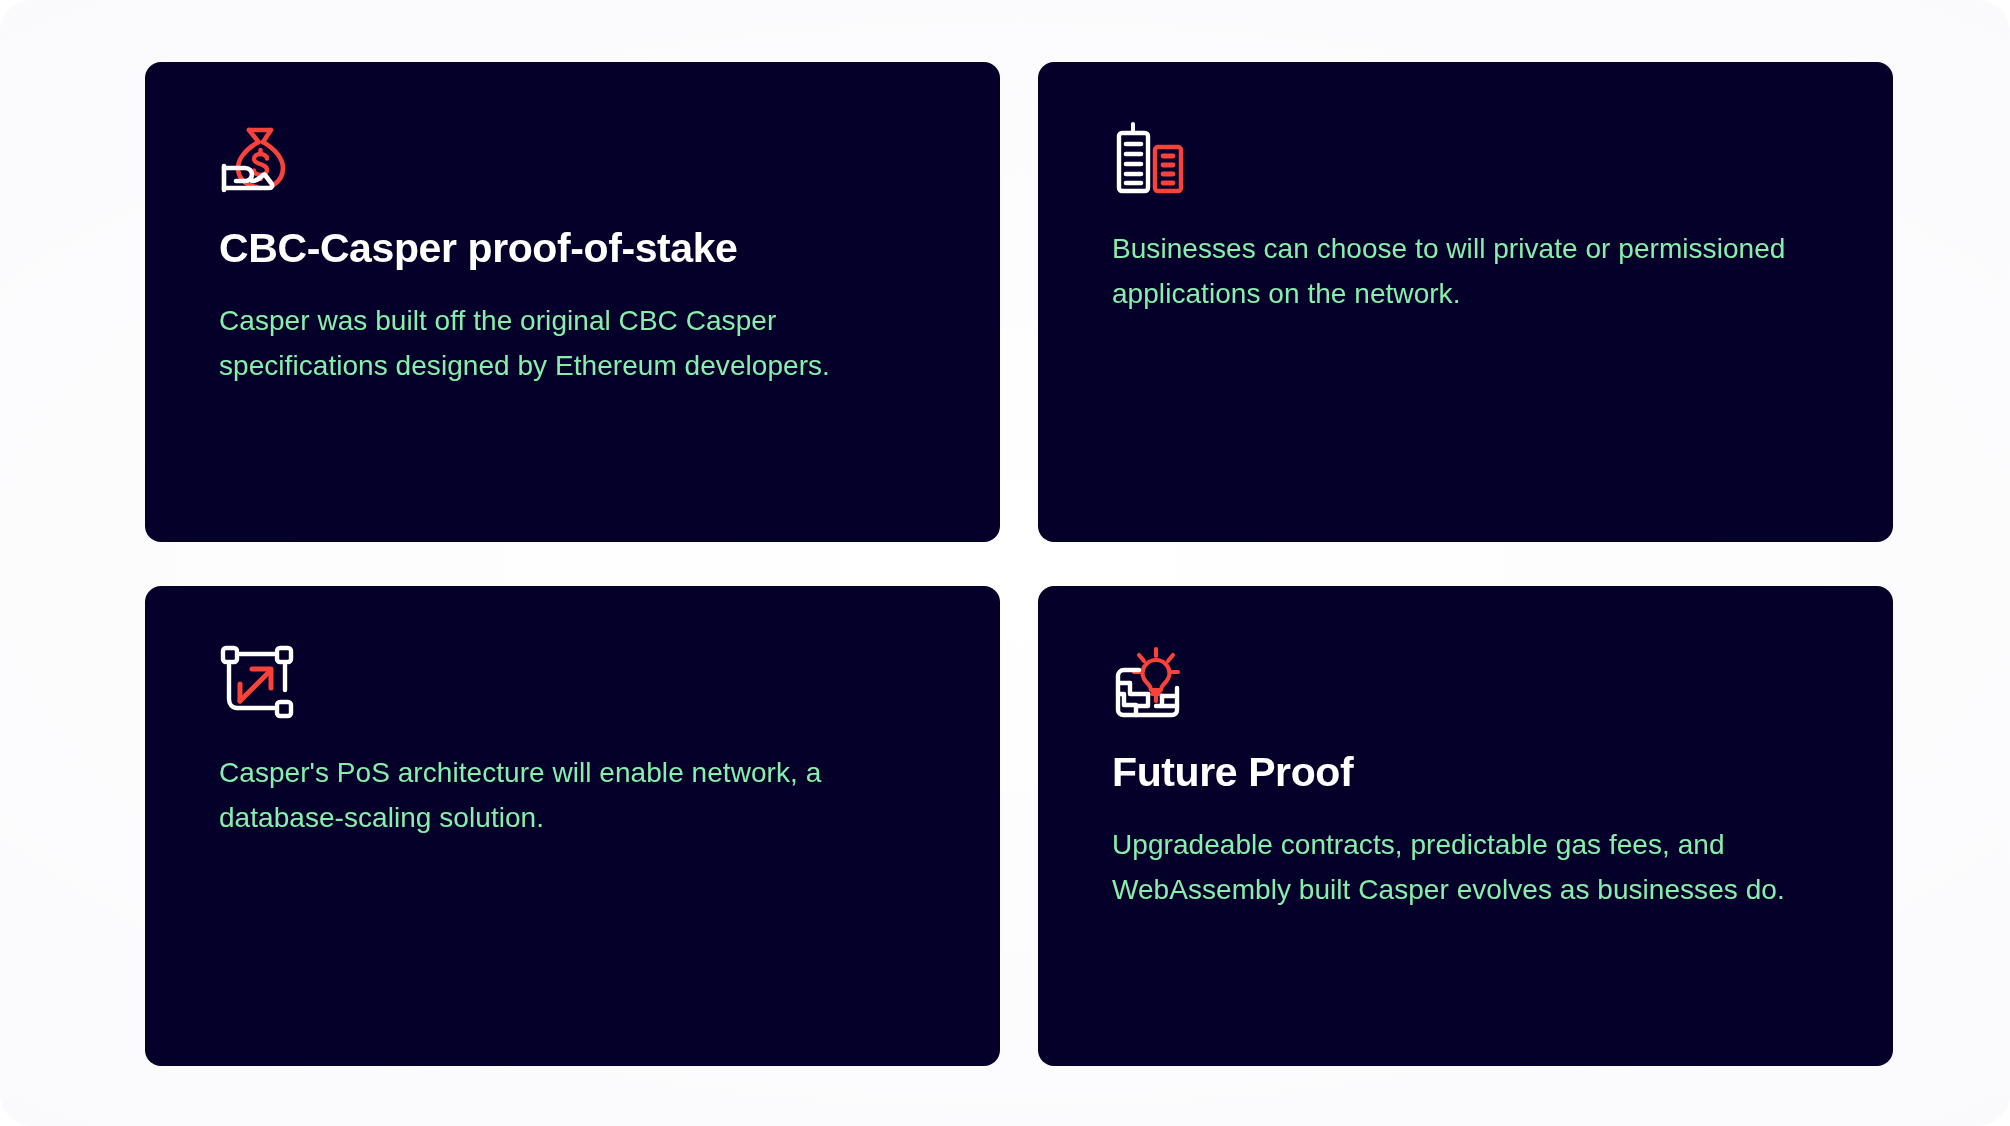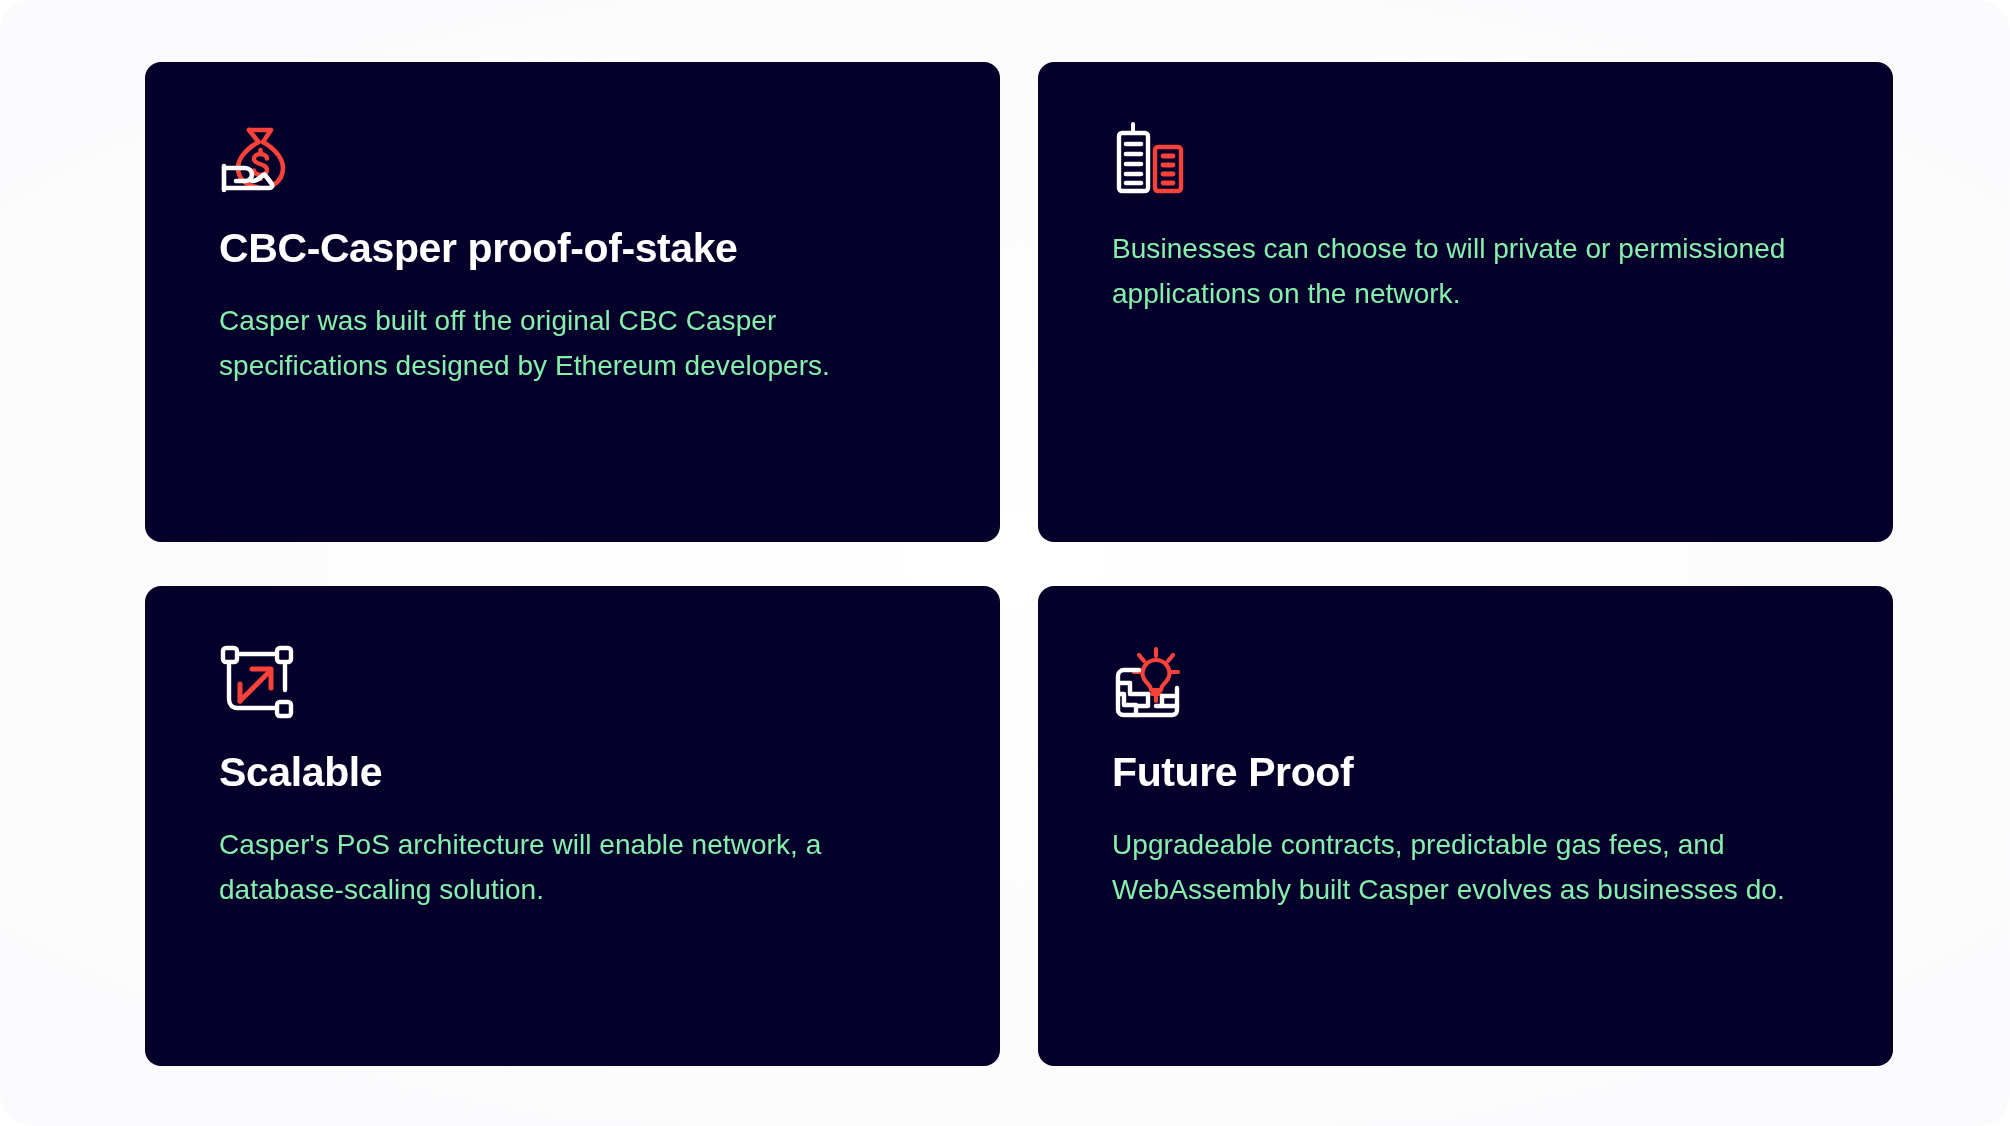--- a/index.html
+++ b/index.html
@@ -137,21 +137,20 @@
 
           <rect x="4" y="4" width="14" height="14" rx="3" stroke="#ffffff" stroke-width="4.4"></rect>
           <rect x="58" y="4" width="14" height="14" rx="3" stroke="#ffffff" stroke-width="4.4"></rect>
           <rect x="58" y="58" width="14" height="14" rx="3" stroke="#ffffff" stroke-width="4.4"></rect>
 
           <path d="M21 57 V40" stroke="#f9423a" stroke-width="5" stroke-linecap="round"></path>
           <path d="M21 57 L51 27" stroke="#f9423a" stroke-width="5" stroke-linecap="round"></path>
           <path d="M33 25 H52 V44" stroke="#f9423a" stroke-width="5" stroke-linecap="round" stroke-linejoin="round"></path>
         </svg>
       </span>
-      <h3 class="card-title">Scalable</h3>
       <p class="card-body">Casper's PoS architecture will enable network, a database-scaling solution.</p>
     </div>
 
     <div class="feature-card">
       <span class="card-icon">
         <svg viewBox="0 0 76 76" fill="none" xmlns="http://www.w3.org/2000/svg">
 
           <path d="M44 5 V12" stroke="#f9423a" stroke-width="4.2" stroke-linecap="round"></path>
           <path d="M27 11 L32 17" stroke="#f9423a" stroke-width="4.2" stroke-linecap="round"></path>
           <path d="M61 11 L56 17" stroke="#f9423a" stroke-width="4.2" stroke-linecap="round"></path>

